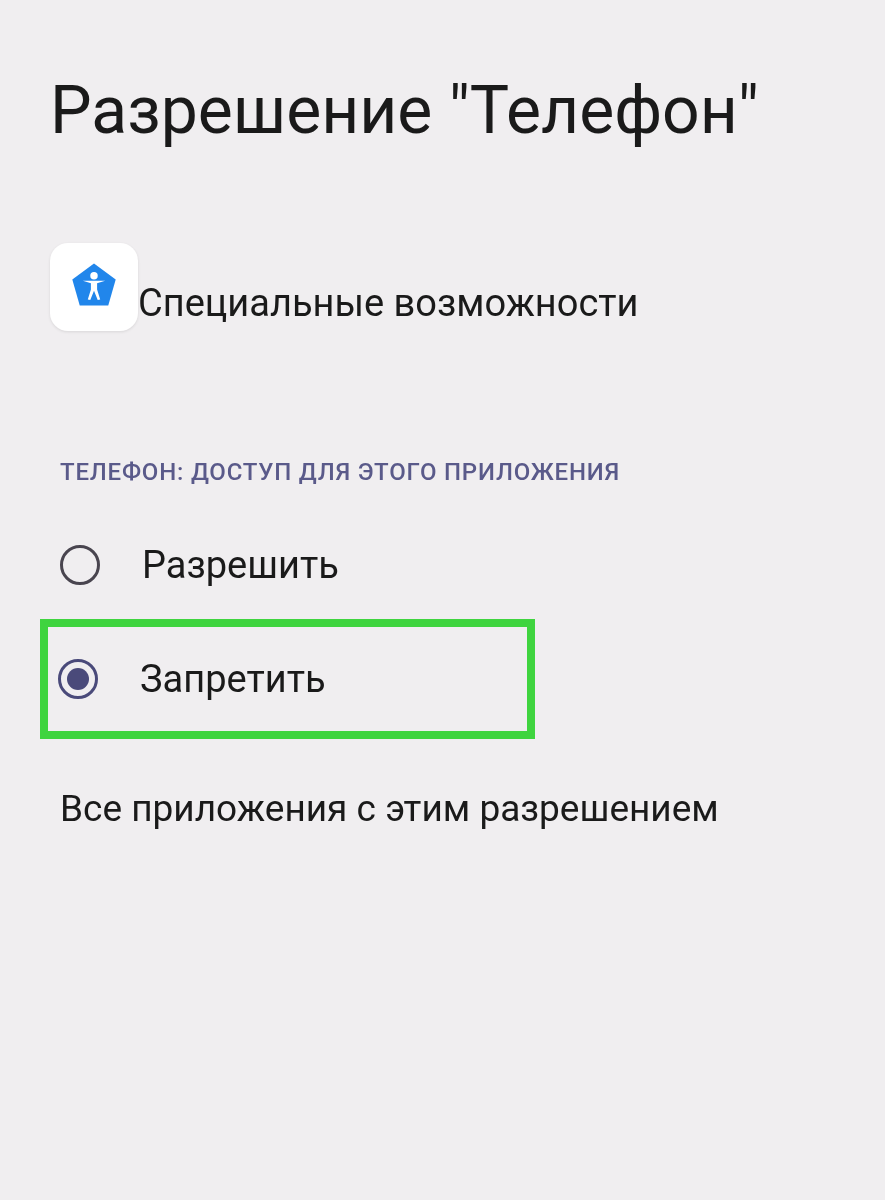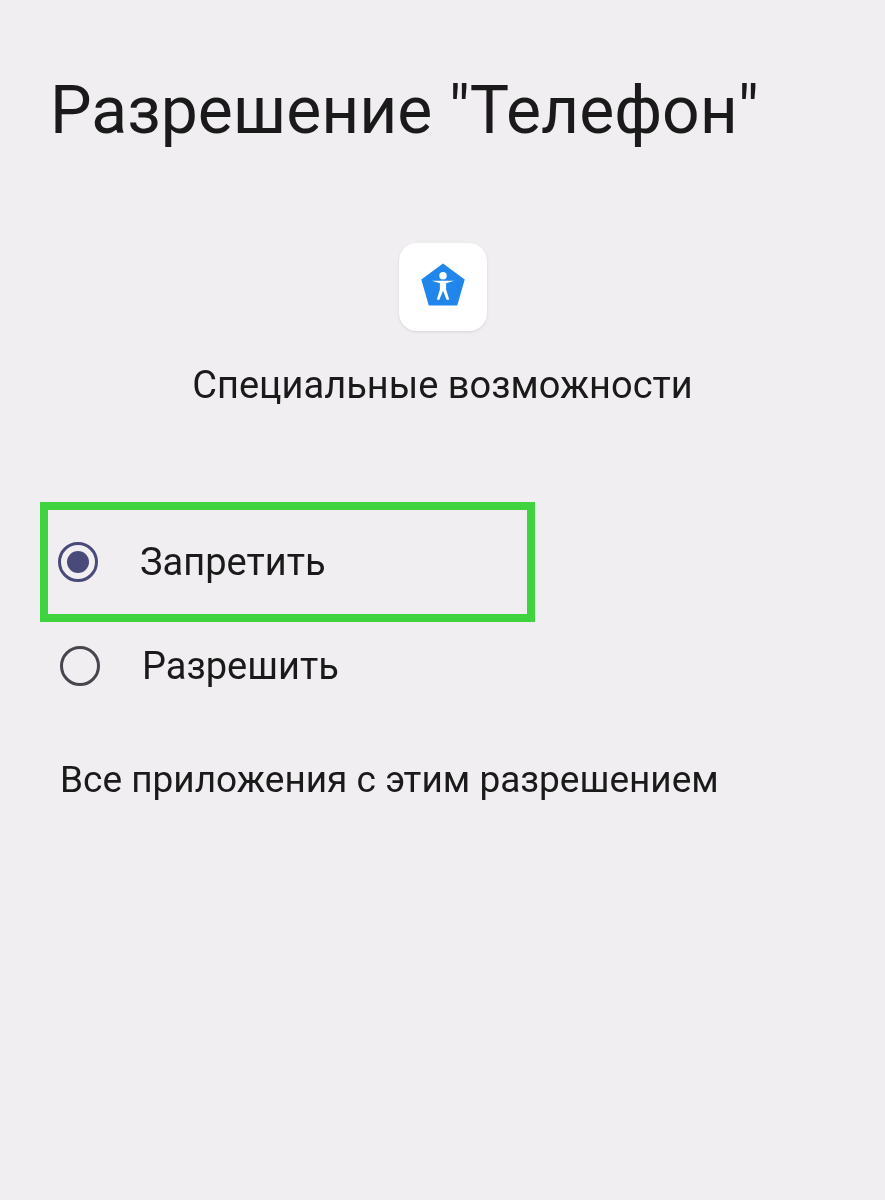--- a/index.html
+++ b/index.html
@@ -19,21 +19,21 @@
     }
     .page-title {
       font-size: 66px;
       font-weight: 400;
       color: #1a1a1a;
       line-height: 1.25;
       margin-bottom: 90px;
     }
     .app-section {
       display: flex;
-      flex-direction: column;
+      flex-direction: row;
       align-items: center;
       margin-bottom: 95px;
     }
     .app-icon-wrapper {
       width: 88px;
       height: 88px;
       background: #ffffff;
       border-radius: 18px;
       display: flex;
       align-items: center;
@@ -117,27 +117,28 @@
     <div class="app-icon-wrapper">
       <svg viewBox="0 0 100 100">
         <path d="M 50 12 L 85 38 L 73 80 L 27 80 L 15 38 Z" fill="#2186eb"></path>
         <circle cx="50" cy="32" r="6" fill="#ffffff"></circle>
         <path d="M 32 40 L 68 40 L 55 44 L 55 54 L 60 70 L 56 71 L 50 56 L 44 71 L 40 70 L 45 54 L 45 44 Z" fill="#ffffff"></path>
       </svg>
     </div>
     <div class="app-name">Специальные возможности</div>
   </div>
 
+  <div class="section-header">ТЕЛЕФОН: ДОСТУП ДЛЯ ЭТОГО ПРИЛОЖЕНИЯ</div>
+
+  <div class="radio-option">
+    <div class="radio-button unselected"></div>
+    <div class="radio-label">Разрешить</div>
+  </div>
 
   <div class="radio-option highlighted">
     <div class="radio-button selected">
       <div class="radio-inner"></div>
     </div>
     <div class="radio-label">Запретить</div>
   </div>
 
-  <div class="radio-option">
-    <div class="radio-button unselected"></div>
-    <div class="radio-label">Разрешить</div>
-  </div>
-
   <div class="footer-link">Все приложения с этим разрешением</div>
 </div>
 
 </body></html>

